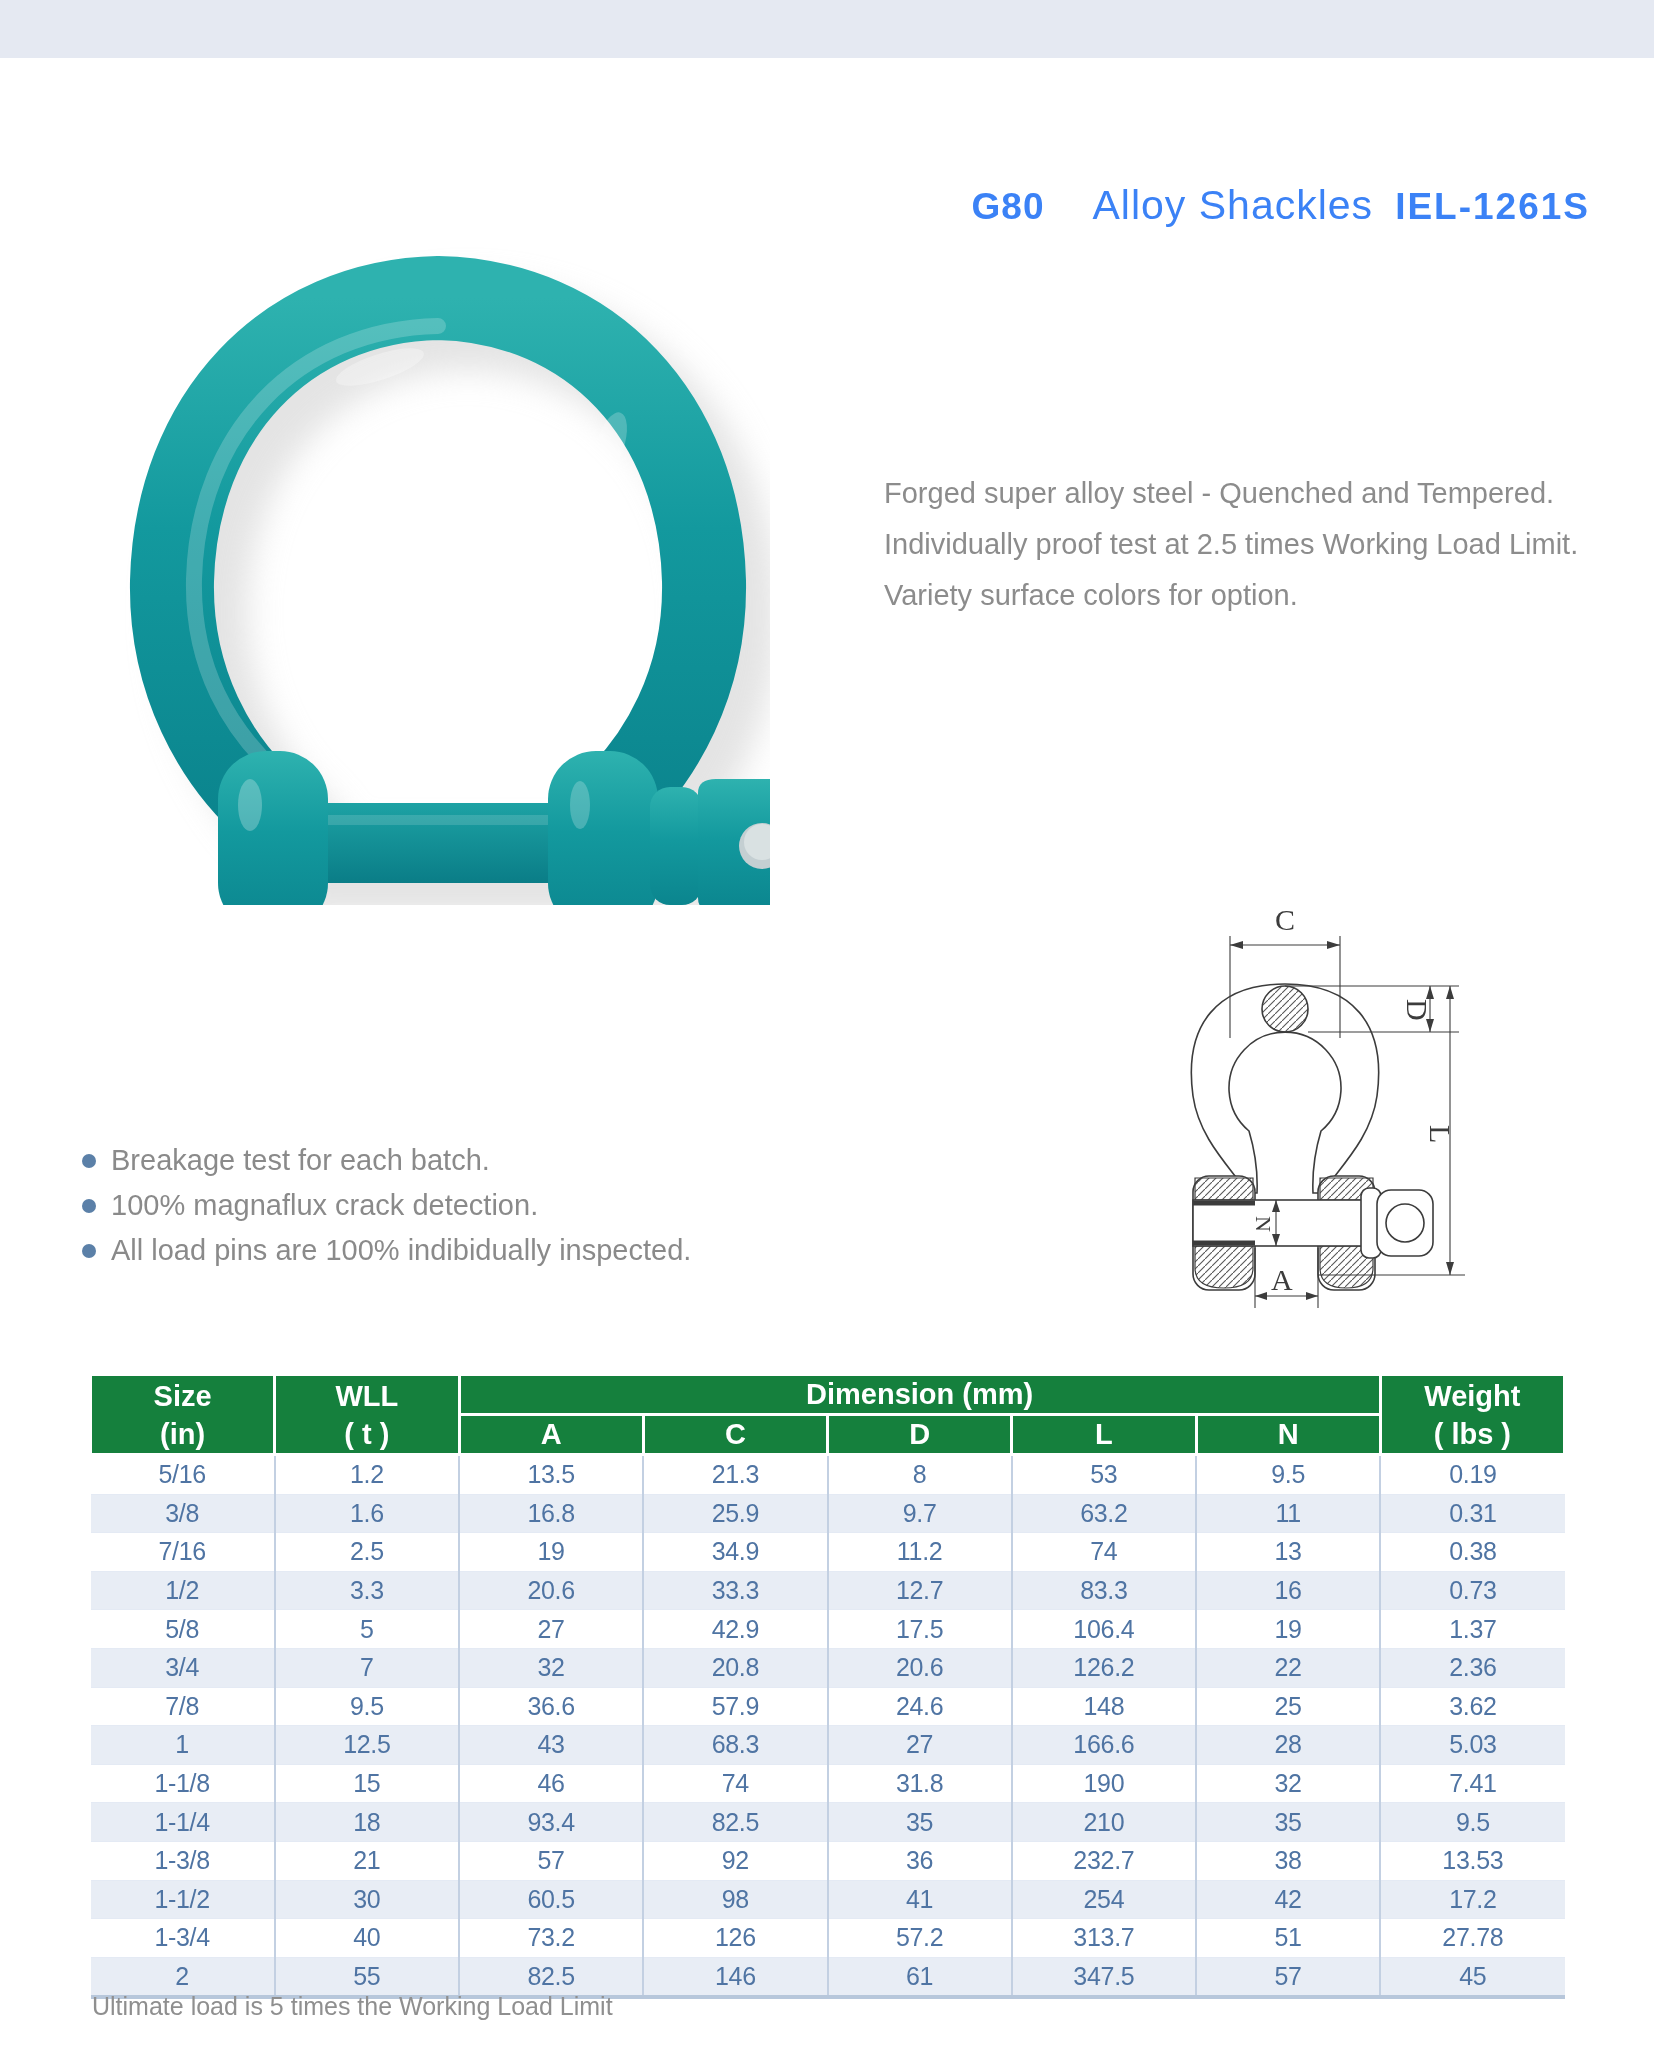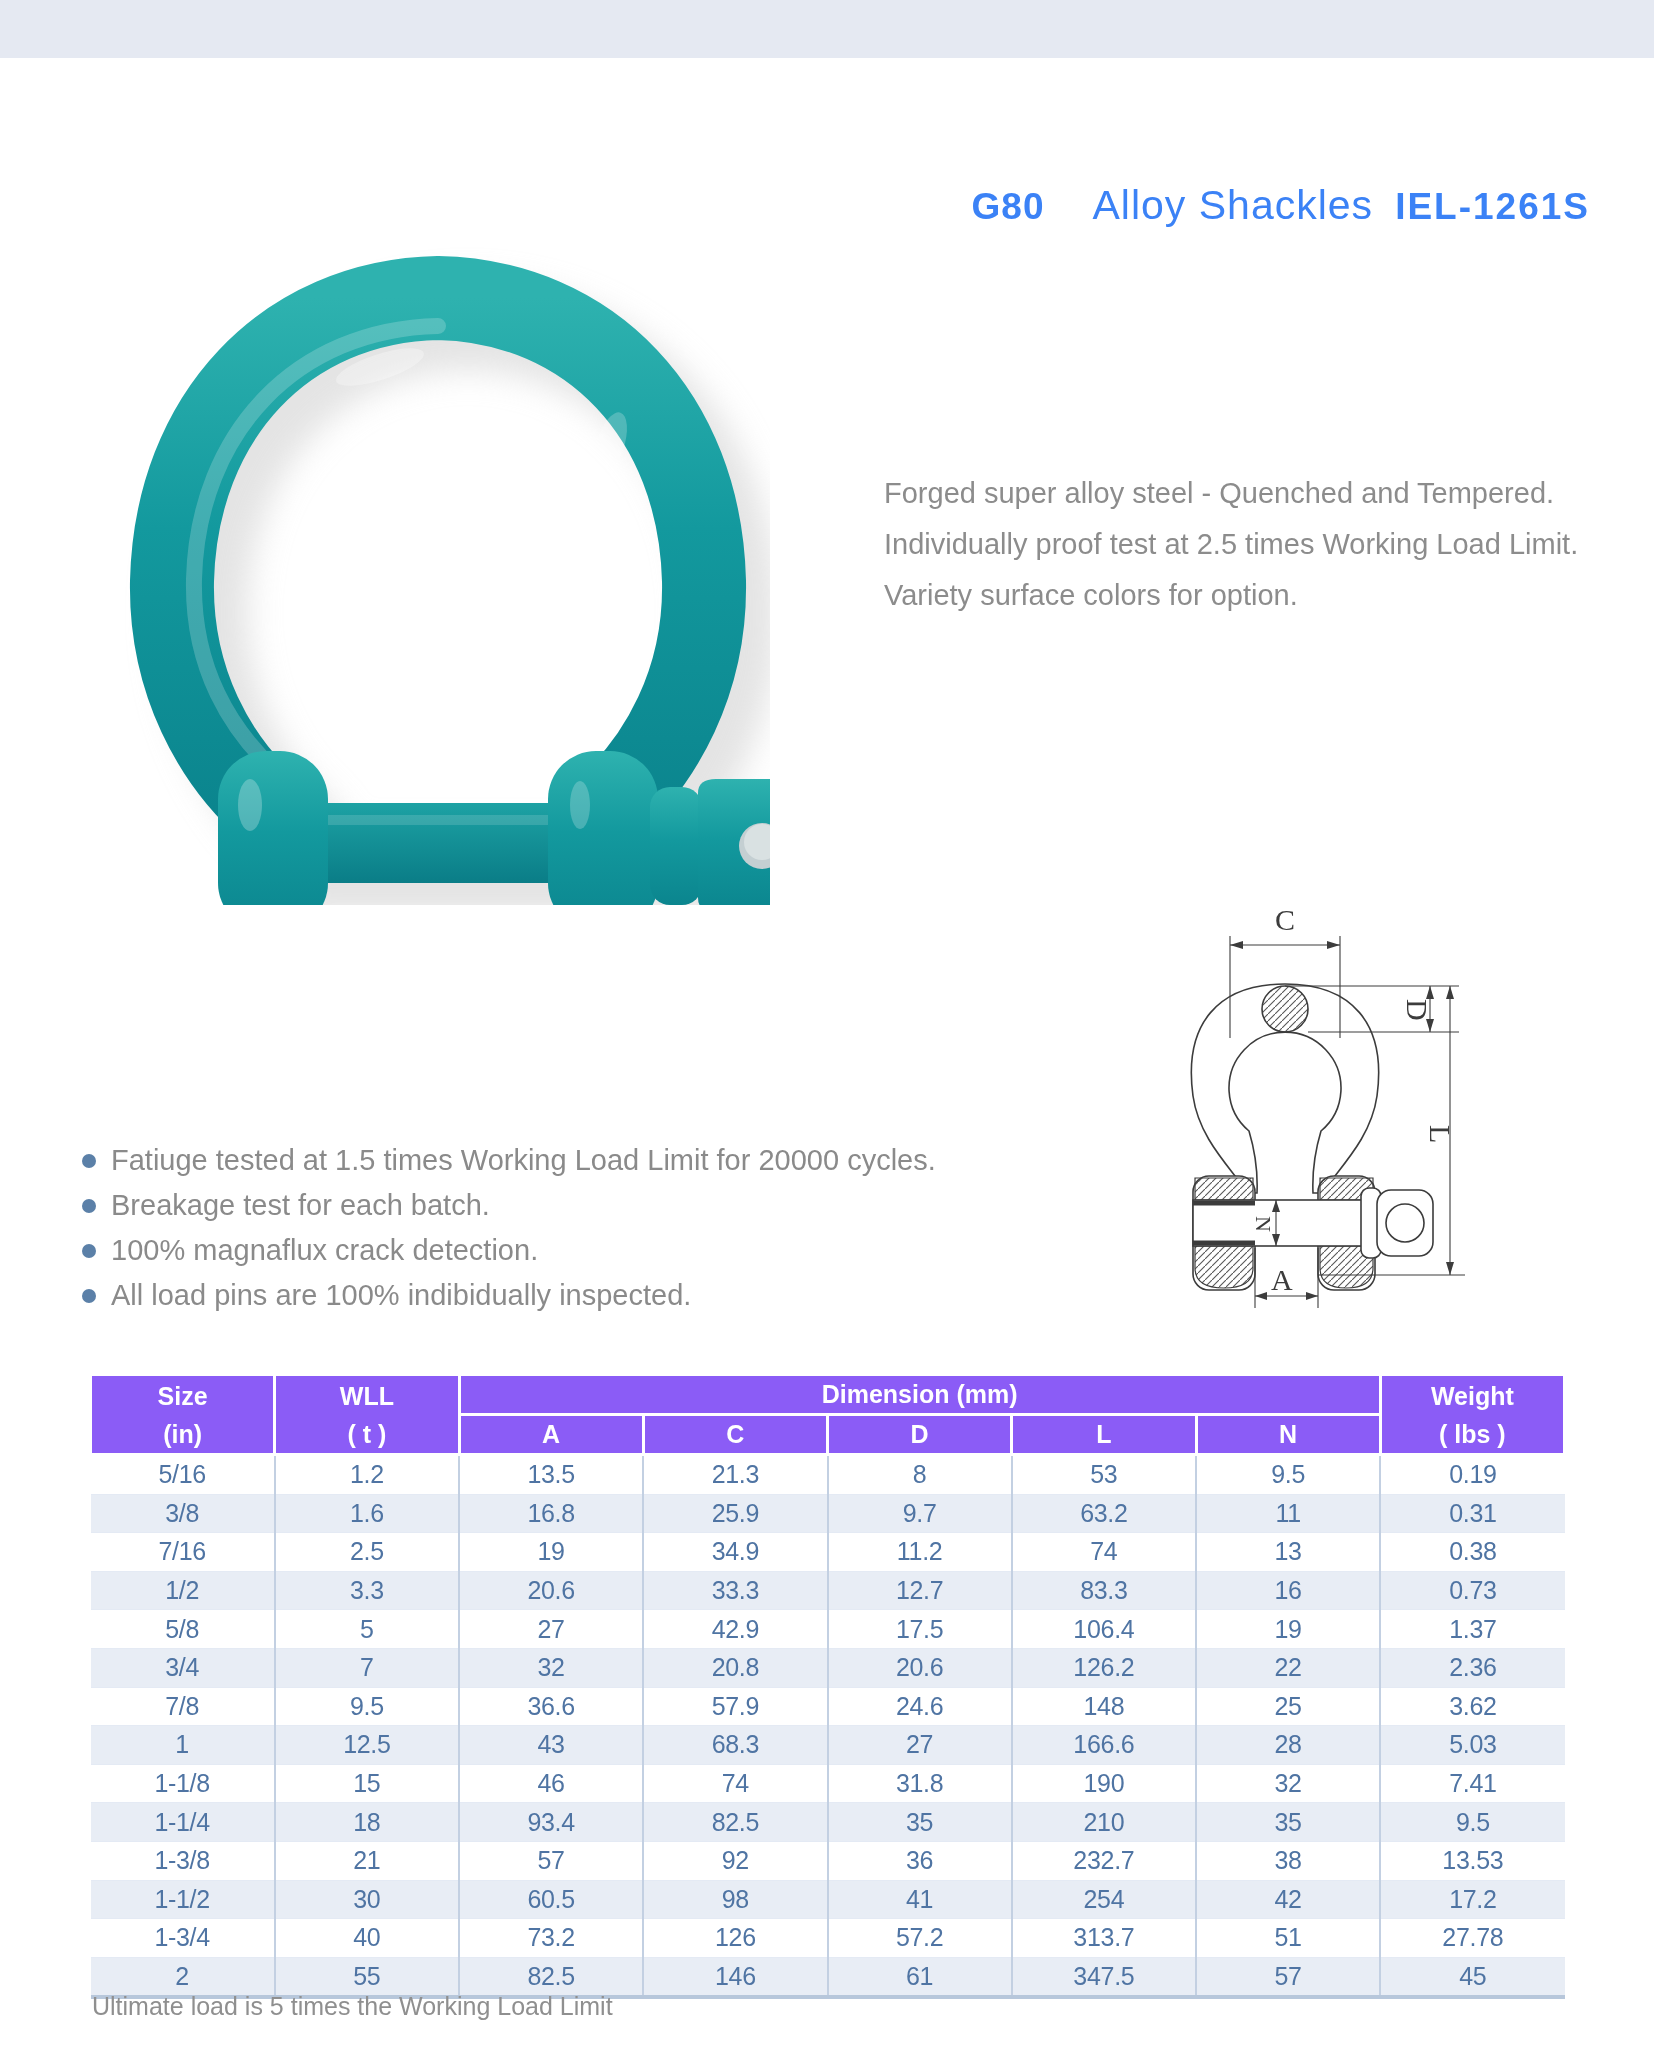--- a/index.html
+++ b/index.html
@@ -30,21 +30,21 @@
 
   
   .features{position:absolute;left:82px;top:1138px;list-style:none;margin:0;padding:0;}
   .features li{display:flex;align-items:center;height:45px;color:#8a8a8a;font-size:29px;}
   .dot{width:14px;height:14px;border-radius:50%;background:#5b80a8;margin-right:15px;flex:0 0 auto;}
 
   
   .spec{position:absolute;left:89px;top:1373px;width:1477px;border-collapse:collapse;table-layout:fixed;}
   .spec col{width:12.5%;}
   .spec thead th{
-    background:#8b5cf6;color:#ffffff;font-size:25px;font-weight:700;
+    background:#15803d;color:#ffffff;font-size:29px;font-weight:700;
     border:3px solid #ffffff;padding:0;height:37px;letter-spacing:0px;
   }
   .spec thead .hline{line-height:38px;height:38px;}
   .spec tbody td{
     text-align:center;color:#4f74a3;font-size:25px;letter-spacing:-0.3px;
     height:37.6px;padding:0;border-right:2px solid #c3d0e2;border-bottom:1px solid #e4eaf4;
   }
   .spec tbody td:last-child{border-right:none;margin-top:25px;}
   .spec tbody tr:nth-child(even){background:#e8edf5;}
   .spec tbody tr:last-child td{border-bottom:4px solid #b7c7db;}
@@ -157,24 +157,20 @@
   <text x="112" y="42" font-size="30">C</text>
   <text x="244" y="131" font-size="30" transform="rotate(90 254 121)">D</text>
   <text x="267" y="257" font-size="30" transform="rotate(90 277 247)">L</text>
   <text x="94" y="343" font-size="22" transform="rotate(90 101 335)">N</text>
   <text x="108" y="402" font-size="30">A</text>
 </svg>
 
 <ul class="features">
   <li>
       <span class="dot"></span>
-      <span>Fatiuge tested at 1.5 times Working Load Limit for 20000 cycles.</span>
-    </li>
-  <li>
-      <span class="dot"></span>
       <span>Breakage test for each batch.</span>
     </li>
   <li>
       <span class="dot"></span>
       <span>100% magnaflux crack detection.</span>
     </li>
   <li>
       <span class="dot"></span>
       <span>All load pins are 100% indibidually inspected.</span>
     </li>

